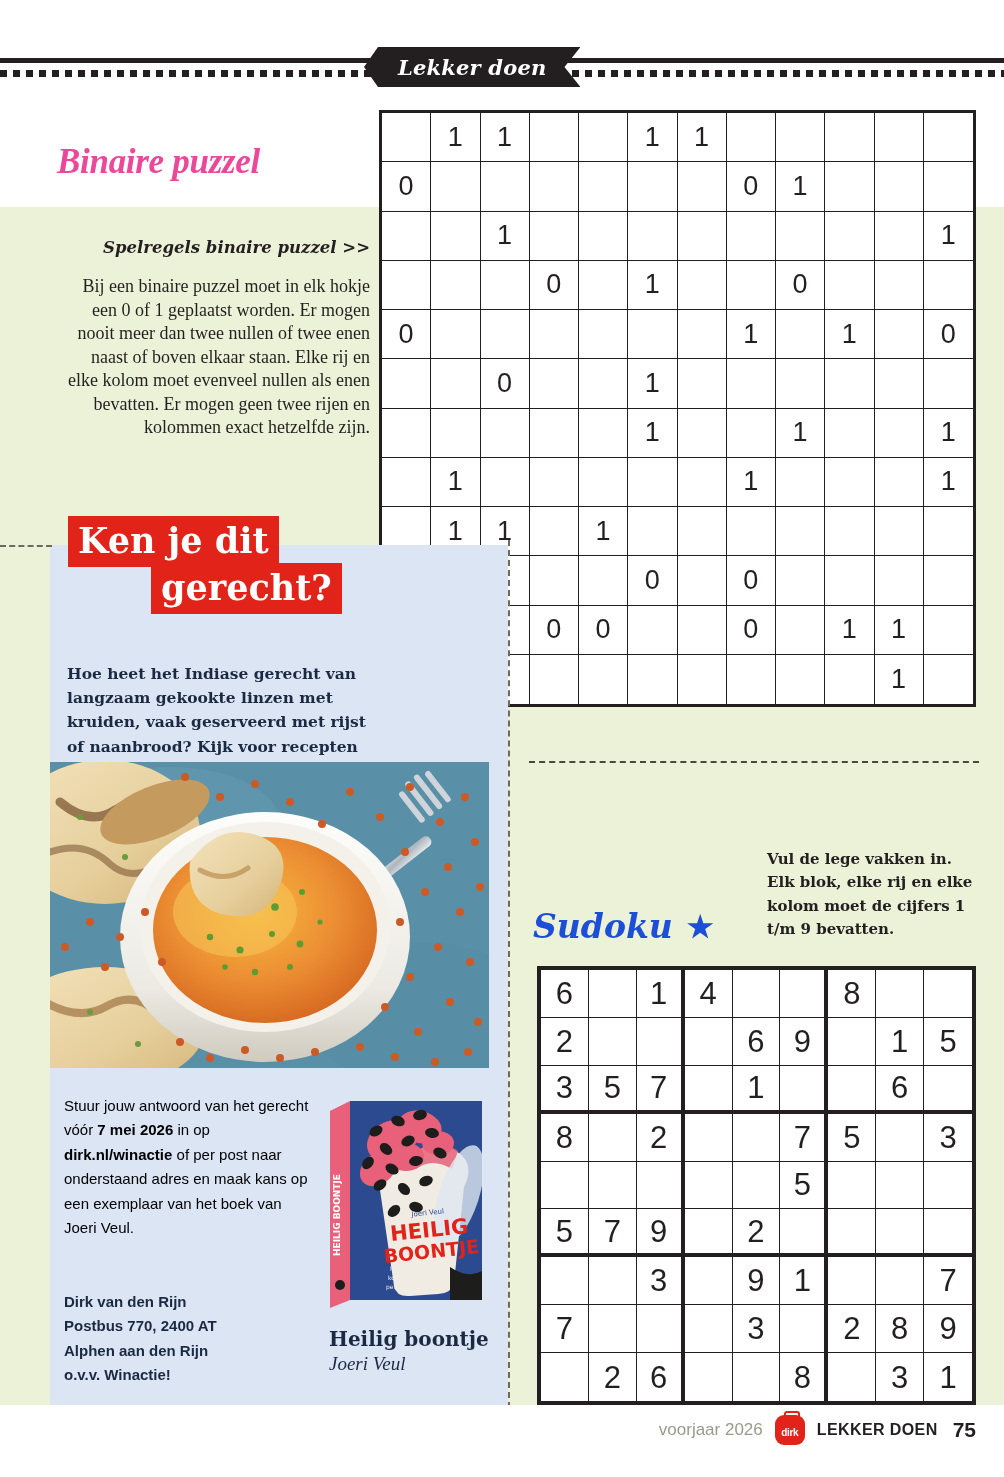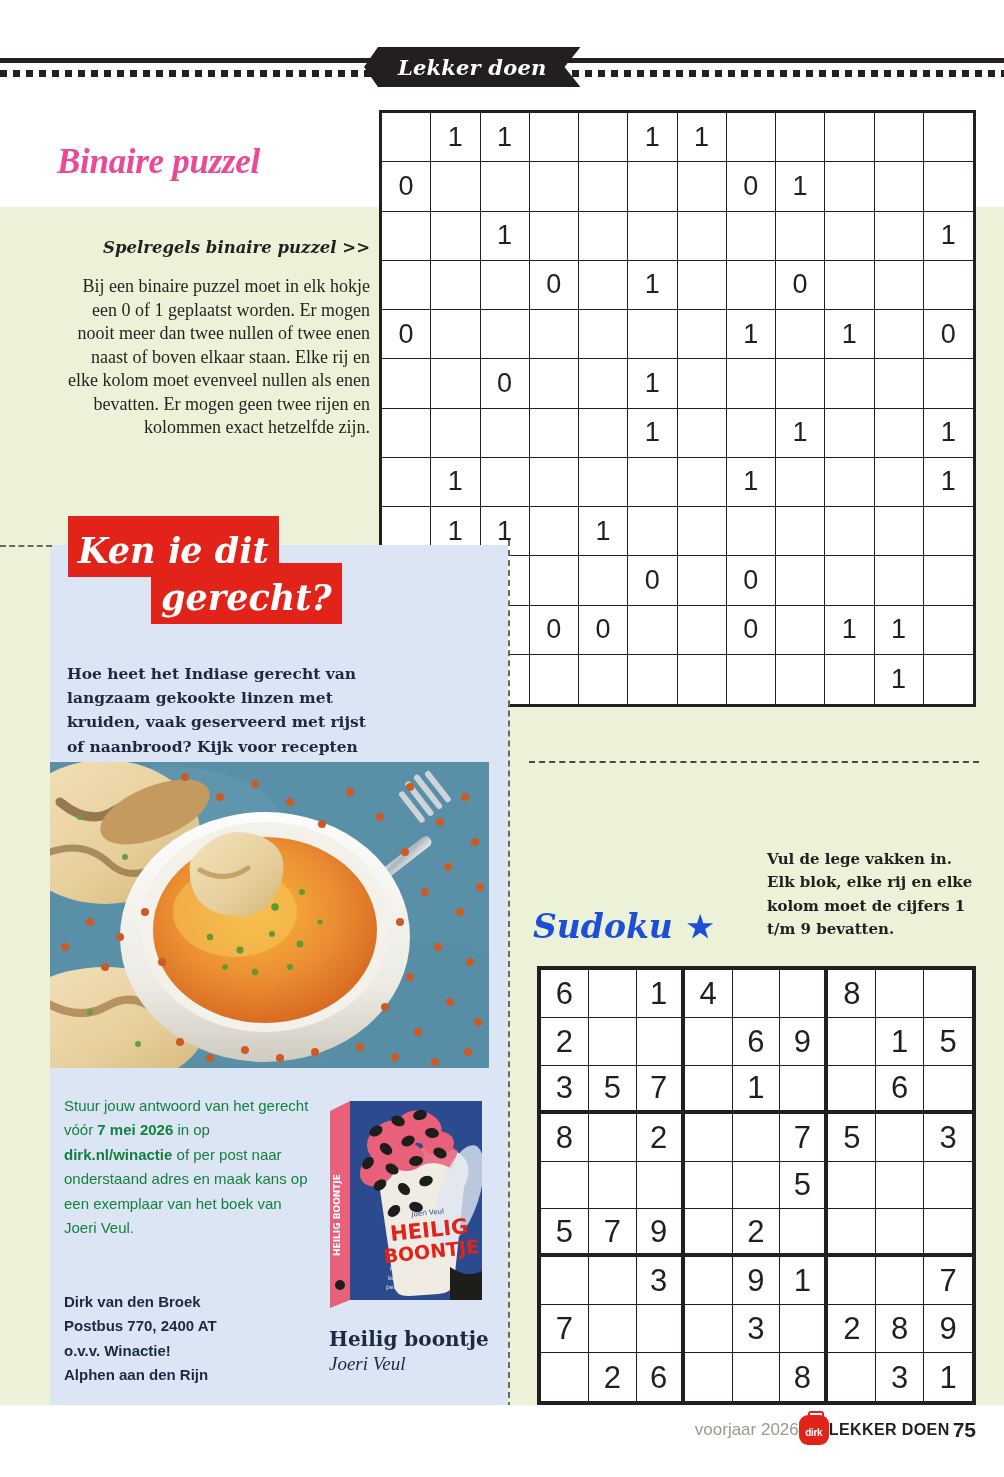--- a/index.html
+++ b/index.html
@@ -125,26 +125,25 @@
   .blue-panel {
     position: absolute;
     left: 50px; top: 545px;
     width: 458px; height: 860px;
     background: #dce5f4;
   }
   .kjd-label {
     position: absolute;
     font-family: "DejaVu Serif", serif;
     font-weight: bold;
-    font-style: italic;
     color: #ffffff;
     background: #e2231a;
     font-size: 35px;
     line-height: 1;
-    padding: 17px 10px 9px 10px;
+    padding: 7px 10px 9px 10px;
     white-space: nowrap;
   }
   .kjd-line1 { left: 68px; top: 516px; }
   .kjd-line2 { left: 151px; top: 563px; }
 
   .kjd-question {
     position: absolute;
     left: 67px; top: 662px;
     width: 300px;
     font-family: "DejaVu Serif", serif;
@@ -165,21 +164,21 @@
   .food-photo svg { display: block; }
 
   
   .winactie-text {
     position: absolute;
     left: 64px; top: 1094px;
     width: 252px;
     font-family: "Liberation Sans", sans-serif;
     font-size: 15px;
     line-height: 1.63;
-    color: #15803d;
+    color: #000000;
   }
   .winactie-text b { font-weight: bold; }
   .winactie-address {
     position: absolute;
     left: 64px; top: 1290px;
     width: 260px;
     font-family: "Liberation Sans", sans-serif;
     font-weight: bold;
     font-size: 15px;
     line-height: 1.63;
@@ -286,21 +285,21 @@
     position: absolute;
     left: 0; top: 1405px;
     width: 1004px; height: 72px;
     background: #ffffff;
   }
   .footer-inner {
     position: absolute;
     right: 28px; top: 10px;
     display: flex;
     align-items: center;
-    gap: 0;
+    gap: 12px;
   }
   .footer-season {
     font-family: "Liberation Sans", sans-serif;
     font-size: 17px;
     color: #9a9a8c;
   }
   .footer-logo {
     width: 30px; height: 30px;
     background: #e2231a;
     position: relative;
@@ -640,24 +639,24 @@
         <circle cx="418" cy="290" r="4"></circle>
     </g>
   </svg>
 </div>
 
 <div class="winactie-text">
   <span>Stuur jouw antwoord van het gerecht vóór </span><b>7 mei 2026</b><span> in op </span><b>dirk.nl/winactie</b><span> of per post naar onderstaand adres en maak kans op een exemplaar van het boek van Joeri Veul.</span>
 </div>
 
 <div class="winactie-address">
-  <div>Dirk van den Broek</div>
+  <div>Dirk van den Rijn</div>
   <div>Postbus 770, 2400 AT</div>
+  <div>Alphen aan den Rijn</div>
   <div>o.v.v. Winactie!</div>
-  <div>Alphen aan den Rijn</div>
 </div>
 
 <div class="book-wrap">
   <svg width="172" height="215" viewBox="0 0 172 215">
     <g>
       <path d="M10 16 L30 6 L30 205 L10 213 Z" fill="#e8607a"></path>
       <text x="20" y="120" fill="#ffffff" font-family="DejaVu Sans, sans-serif" font-size="9" font-weight="bold" transform="rotate(-90 20 120)" text-anchor="middle">HEILIG BOONTJE</text>
       <circle cx="20" cy="190" r="5" fill="#1d1d1b"></circle>
     </g>
     <g>

